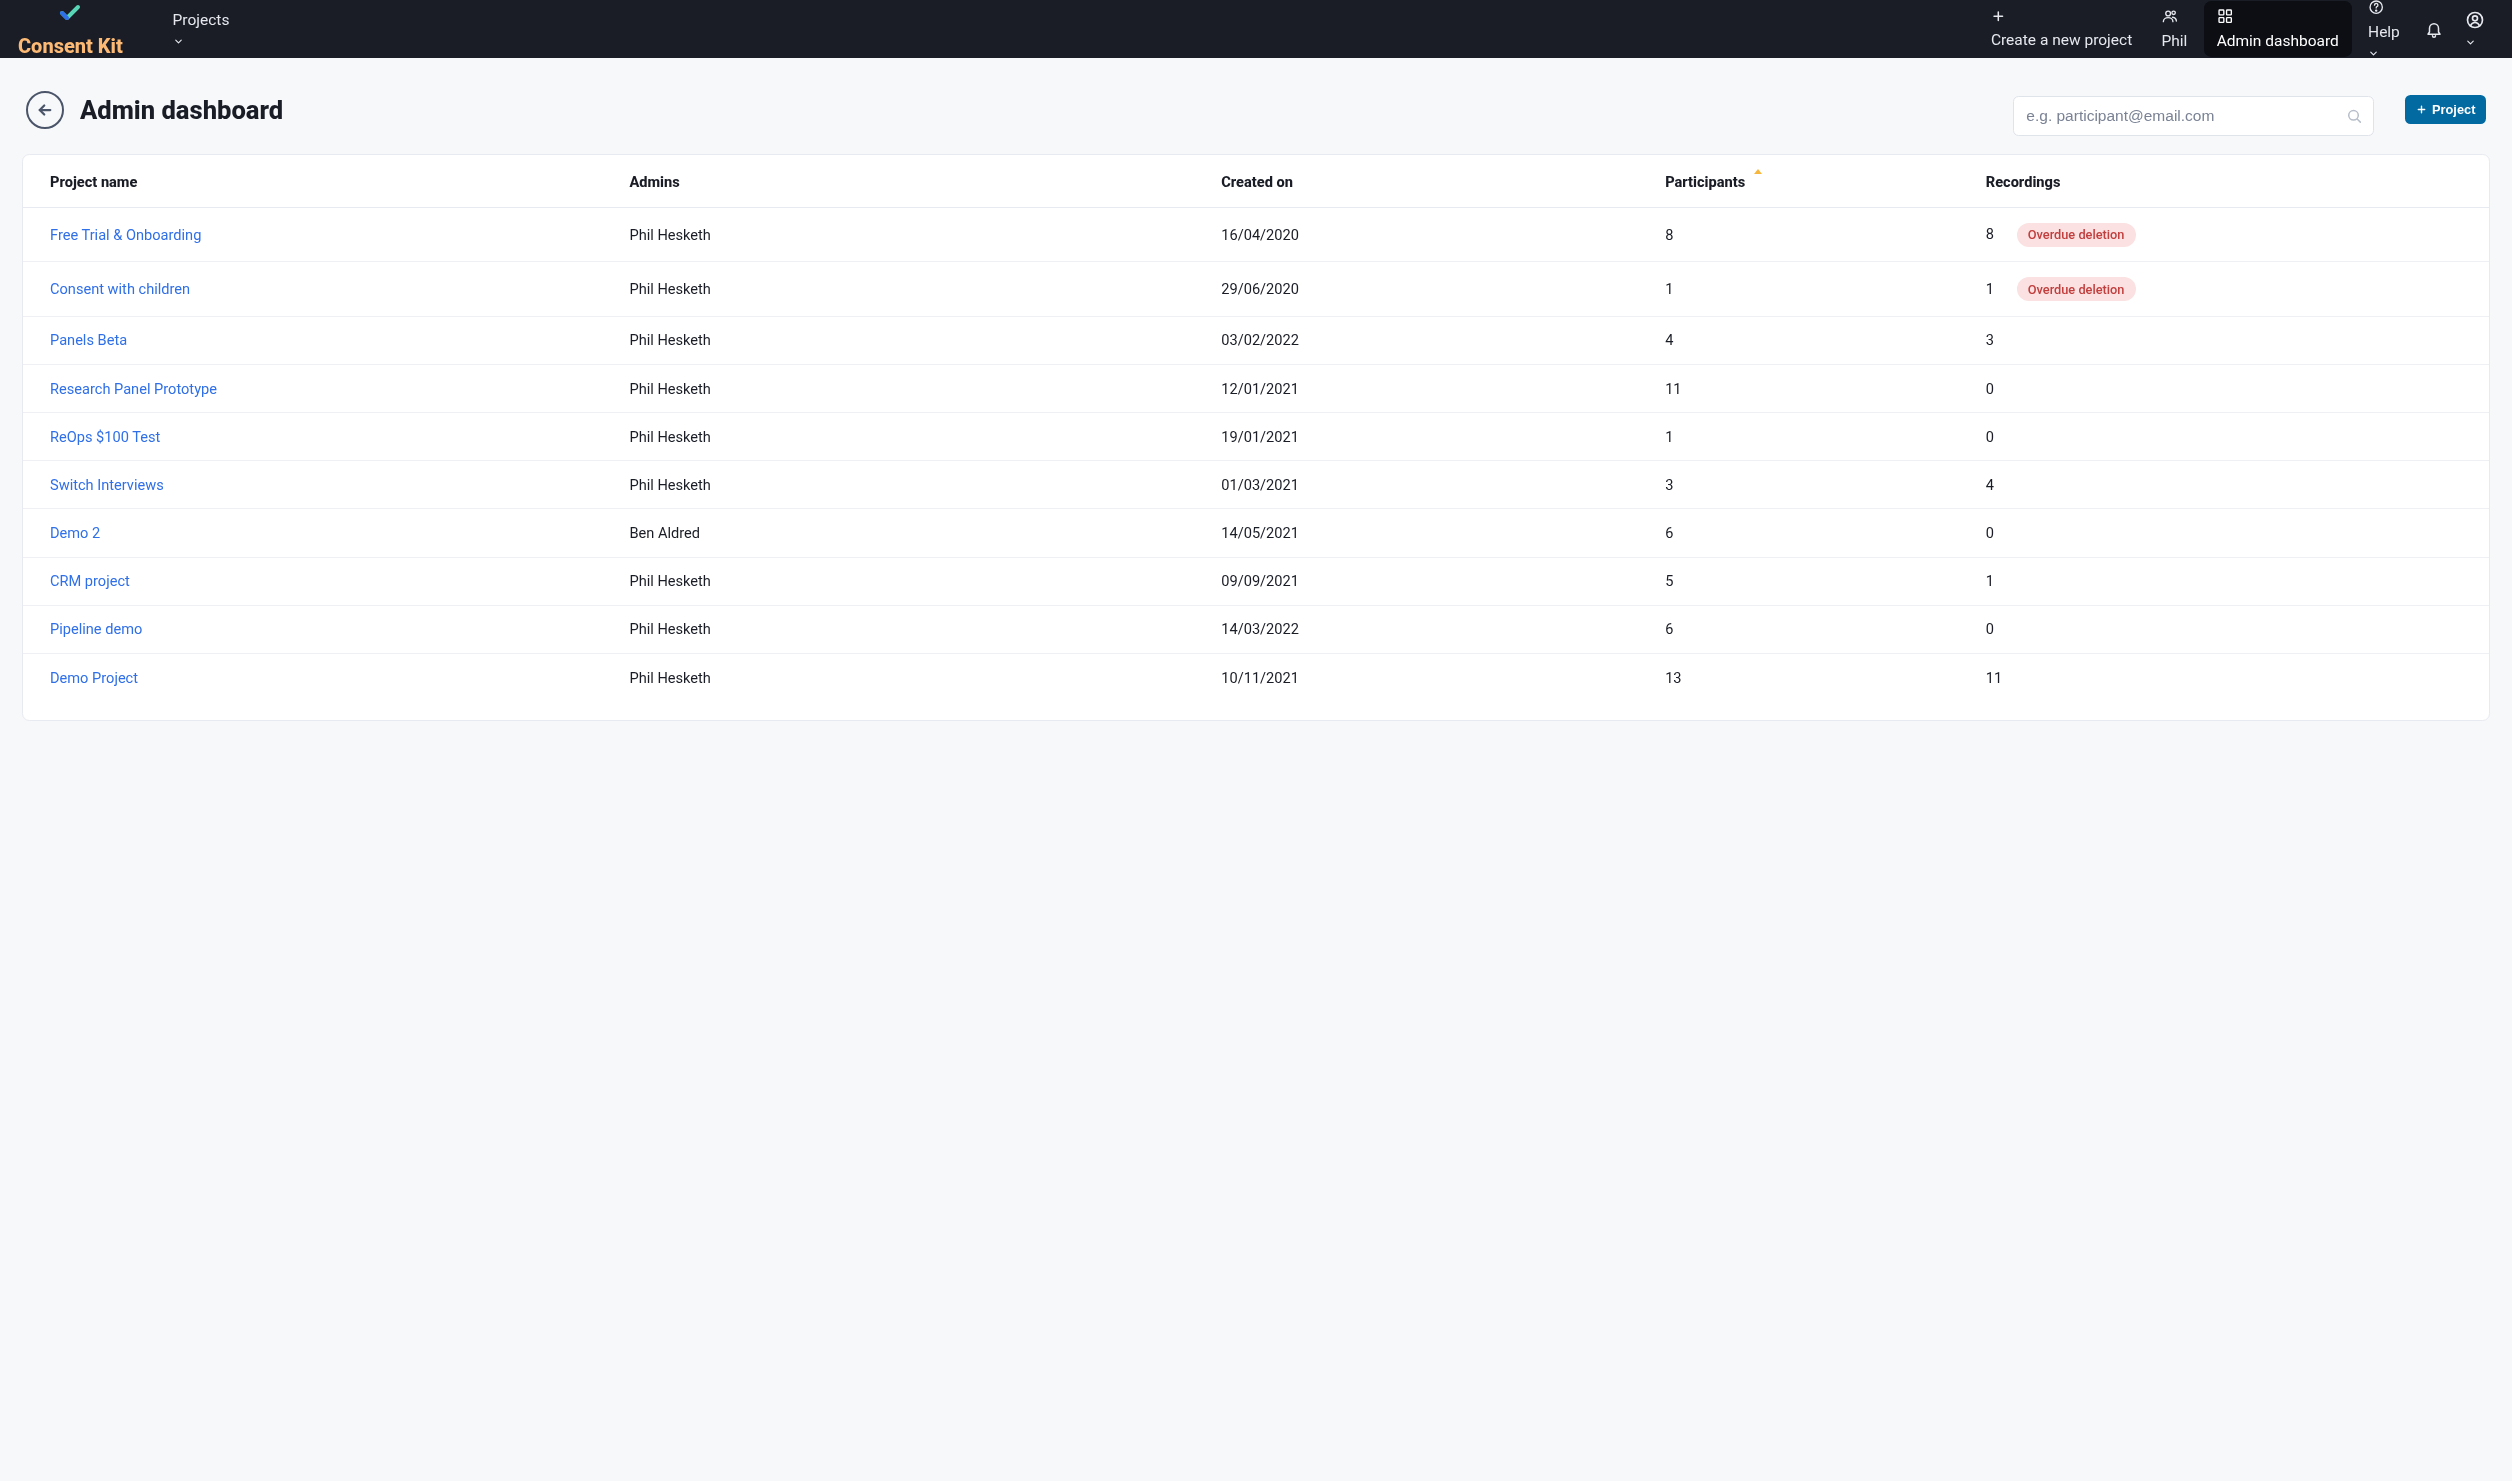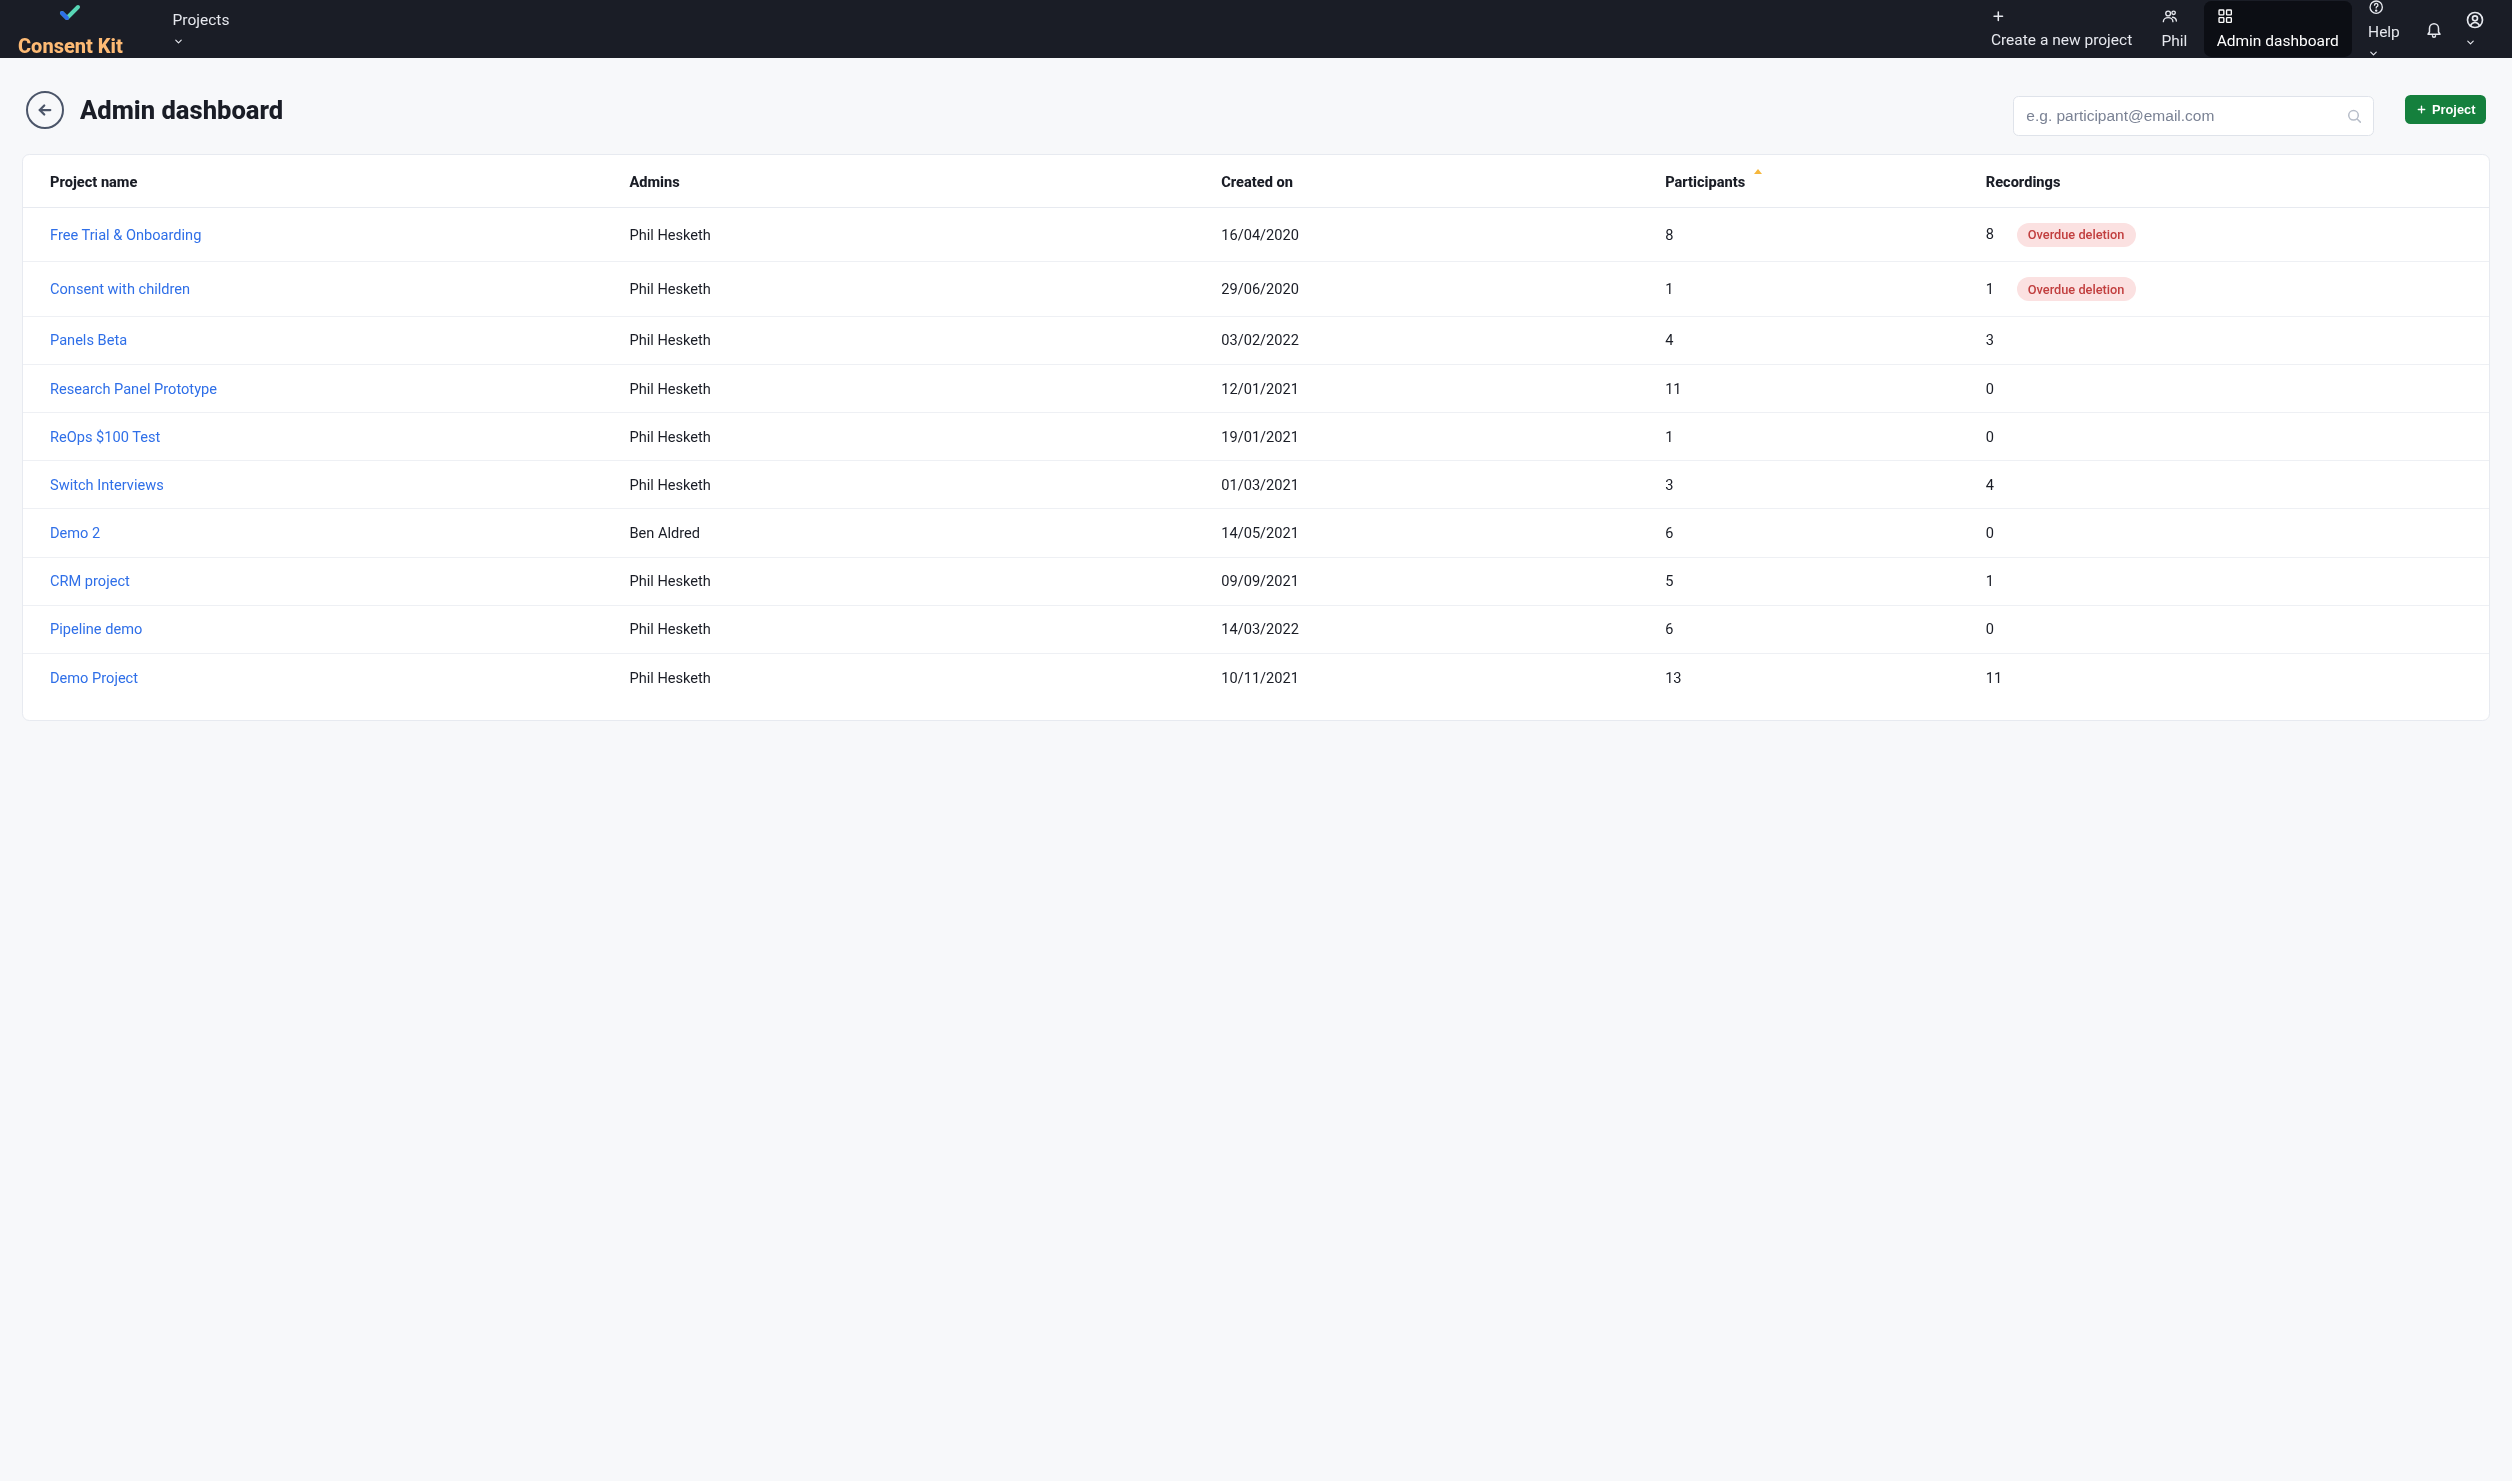--- a/index.html
+++ b/index.html
@@ -86,21 +86,21 @@
     }
     .search-input::placeholder { color: #7a8294; }
     .search-icon {
       position: absolute;
       right: 11px;
       top: 50%;
       transform: translateY(-50%);
       color: #98a0b0;
     }
     .btn-primary {
-      background: #15803d;
+      background: #0369a1;
       color: #fff;
       border: none;
       border-radius: 5.5px;
       height: 29px;
       padding: 0 11px;
       font-size: 12.8px;
       font-weight: 600;
       display: inline-flex;
       align-items: center;
       gap: 5.5px;

